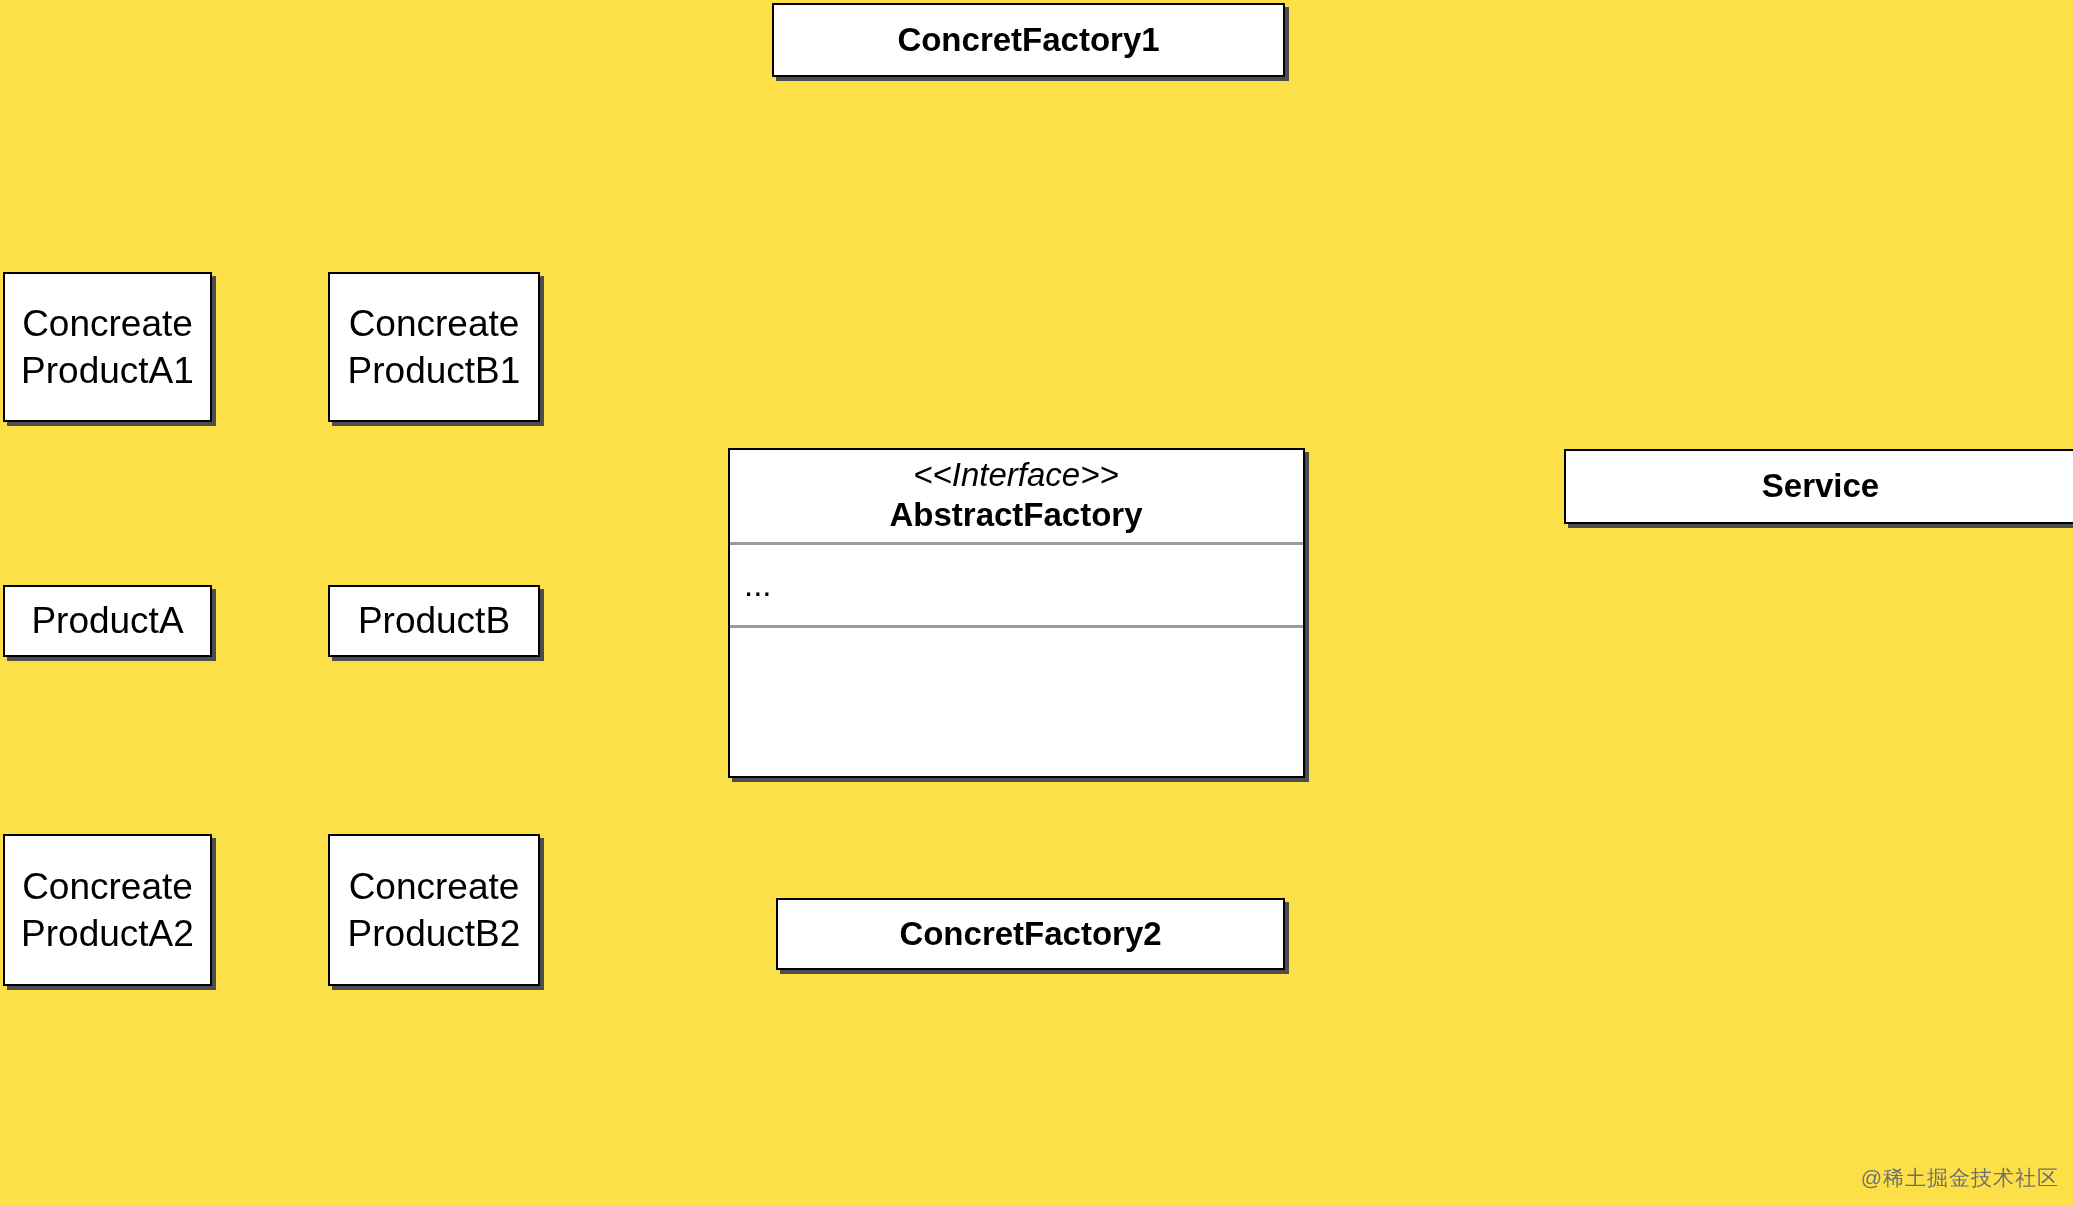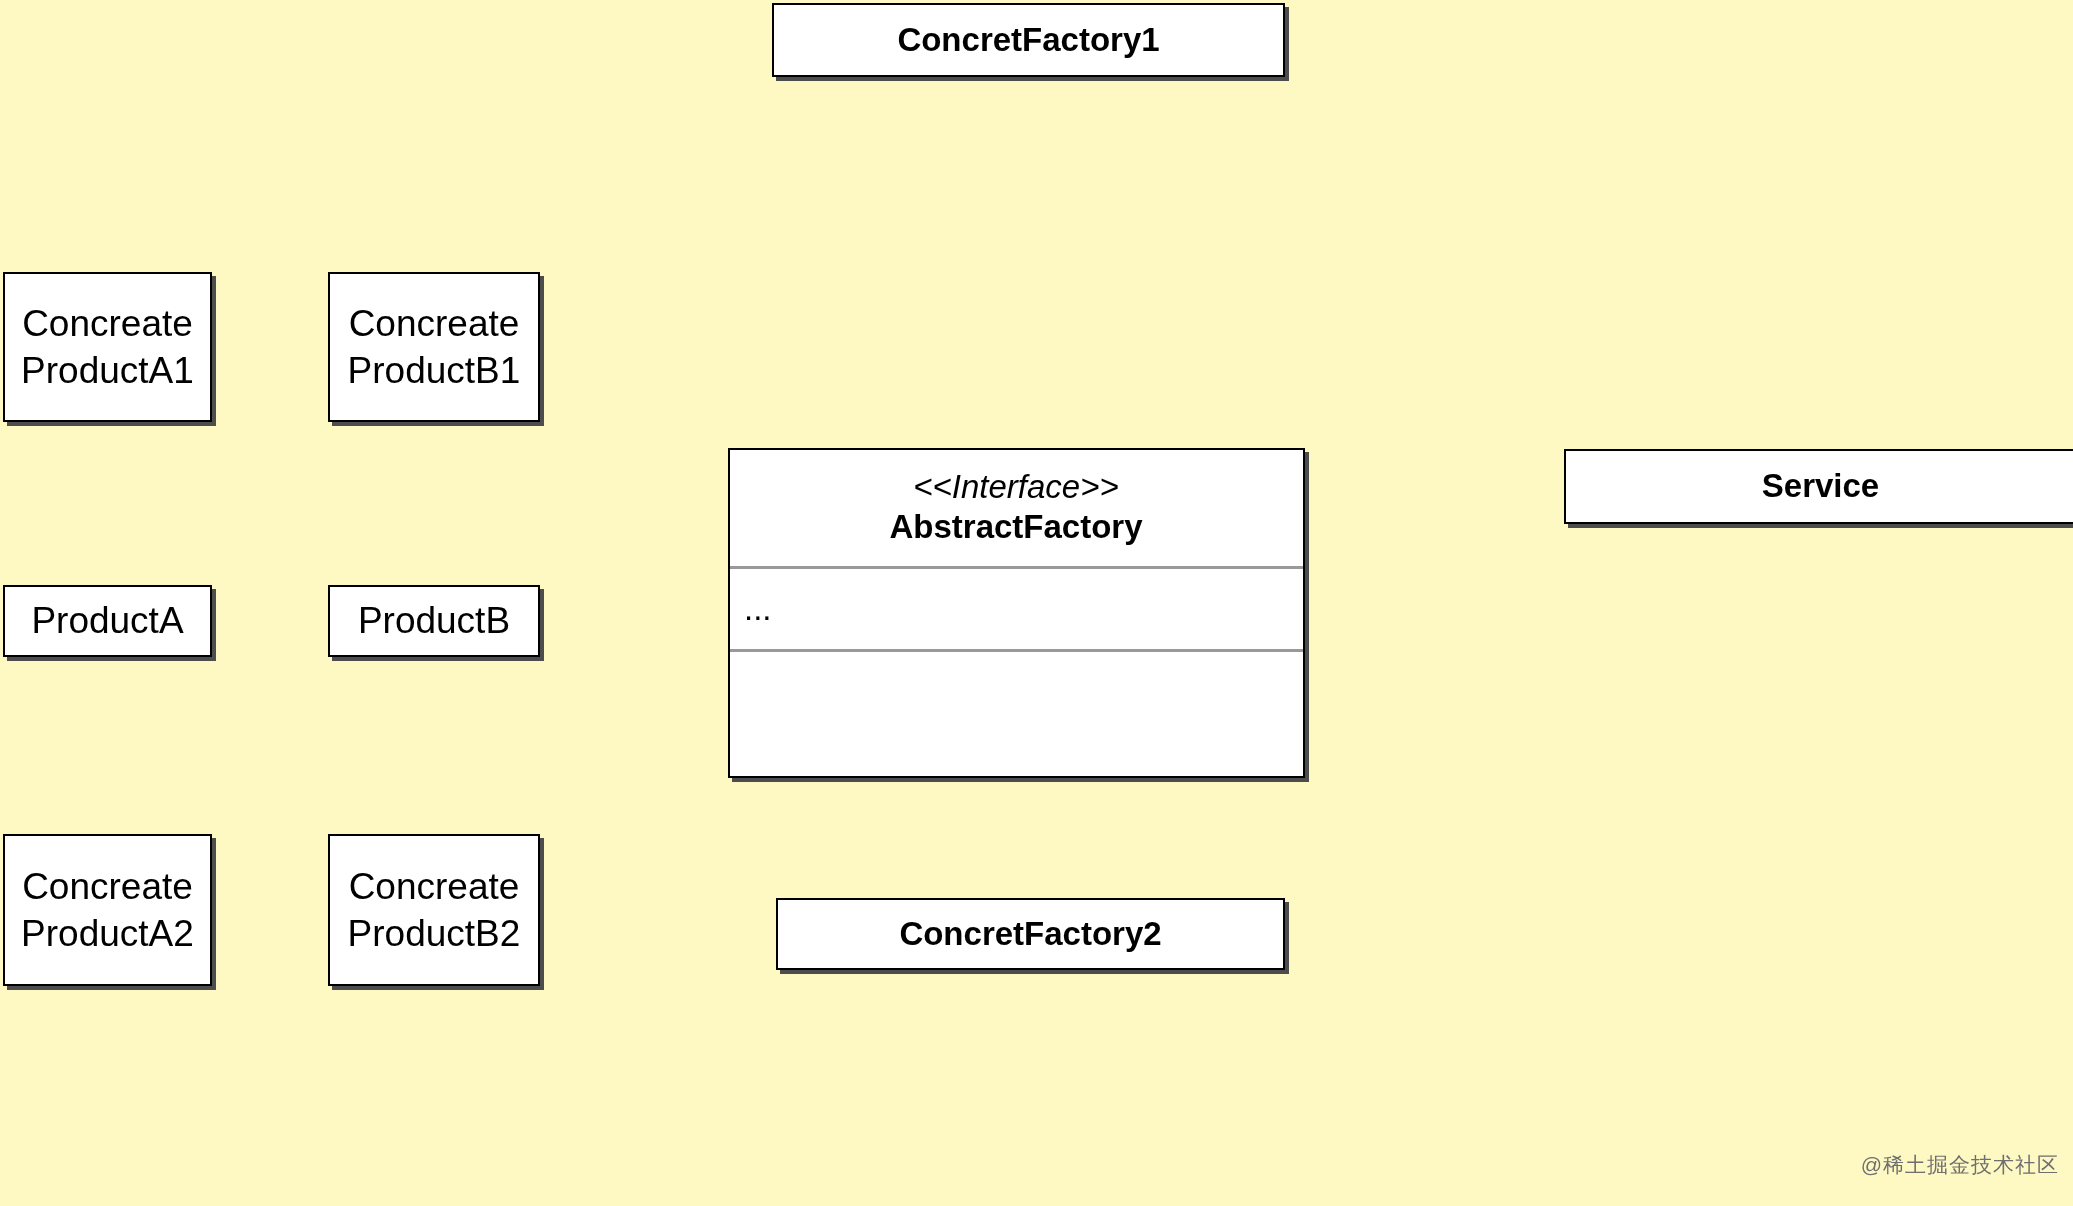--- a/index.html
+++ b/index.html
@@ -5,21 +5,21 @@
 <style>
   html, body {
     margin: 0;
     padding: 0;
     background: #000000;
   }
   #canvas {
     position: relative;
     width: 2073px;
     height: 1206px;
-    background: #fef9c3;
+    background: #fde047;
     overflow: hidden;
     font-family: "Liberation Sans", sans-serif;
   }
   
   .node {
     position: absolute;
     background: #ffffff;
     border: 2px solid #000000;
     box-sizing: border-box;
     box-shadow: 4px 4px 0 0 #4d4d4d;
@@ -55,21 +55,21 @@
     flex-direction: column;
   }
   .iface-header {
     display: flex;
     flex-direction: column;
     align-items: center;
     justify-content: center;
     text-align: center;
     padding: 8px 7px 10px 6px;
     box-sizing: border-box;
-    height: 116px;
+    height: 92px;
     border-radius: 22px;
   }
   .iface-stereotype {
     font-size: 33px;
     font-style: italic;
     font-weight: normal;
     line-height: 1.22;
   }
   .iface-name {
     font-size: 33px;
@@ -99,21 +99,21 @@
   }
   .iface-op {
     font-size: 33px;
     line-height: 1.32;
     white-space: nowrap;
   }
   
   .watermark {
     position: absolute;
     right: 14px;
-    bottom: 27px;
+    bottom: 14px;
     color: #6f6f6f;
     font-size: 21px;
     letter-spacing: 1px;
     white-space: nowrap;
     user-select: none;
   }
 </style>
 </head>
 <body>
 

